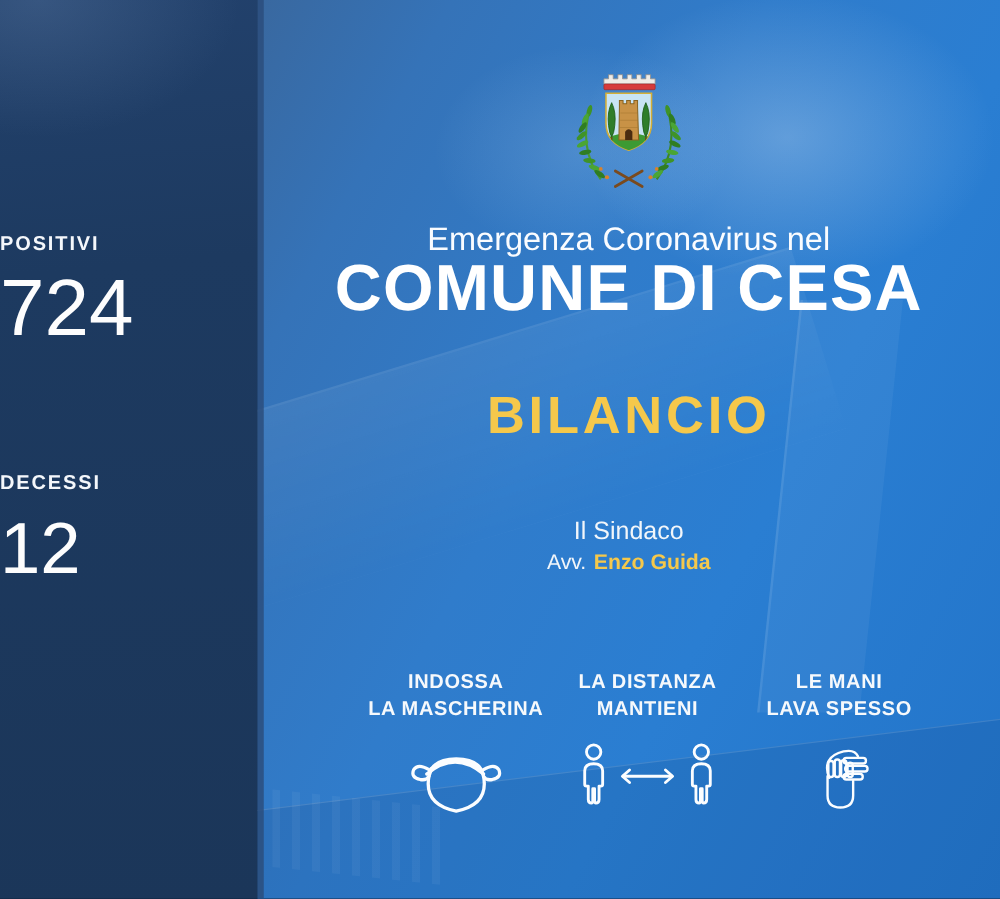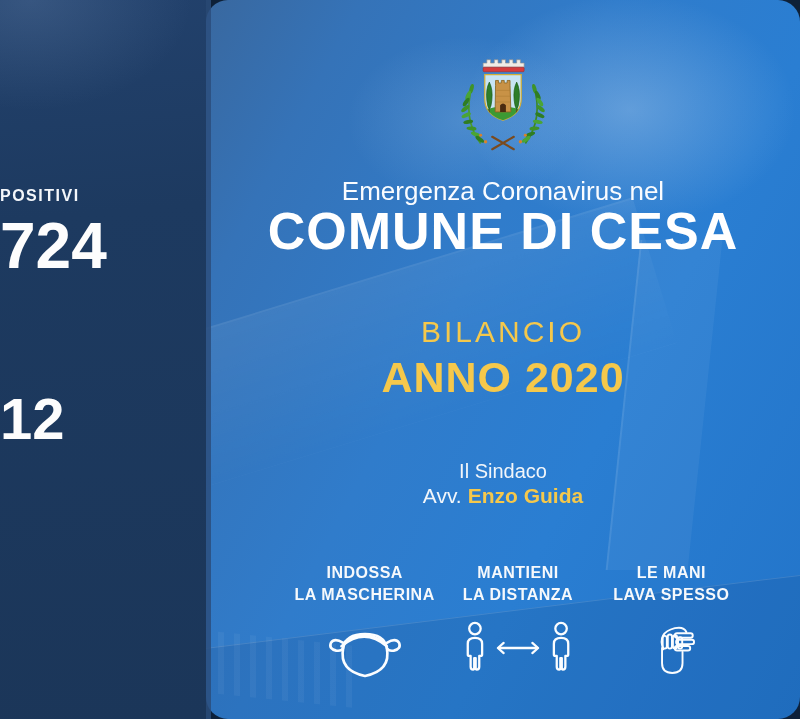--- a/index.html
+++ b/index.html
@@ -20,32 +20,31 @@
   }
   .sidebar::after{
     content:"";position:absolute;right:-5px;top:0;width:5px;height:100%;
     background:#2b4d7c;opacity:.85;
   }
   .stat-label{
     font-size:16px;font-weight:bold;letter-spacing:1.5px;color:#f4f7fb;
     line-height:20px;
   }
   .stat-value{
-    font-weight:bold;color:#fdfdfd;line-height:1.02;
+    font-weight:normal;color:#fdfdfd;line-height:1.02;
   }
   .stat-1{padding-top:186px;}
   .stat-1 .stat-value{font-size:64px;margin-top:8px;}
   .stat-2{padding-top:98px;}
   .stat-2 .stat-value{font-size:58px;margin-top:12px;}
   
   .main{
     position:absolute;left:206px;top:0;right:0;height:100%;
     background:linear-gradient(118deg,#39689f 0%,#3573b8 16%,#307ccb 42%,#2a7ed2 64%,#2274c9 100%);
     text-align:center;
-    border-radius:22px;
   }
   .bg-art{position:absolute;inset:0;z-index:0;pointer-events:none;}
   .ov{position:absolute;}
   .ov1{right:-60px;top:-50px;width:460px;height:320px;
     background:radial-gradient(closest-side,rgba(215,232,248,0.30),rgba(215,232,248,0) 72%);}
   .ov2{left:90px;top:0px;width:340px;height:240px;
     background:radial-gradient(closest-side,rgba(200,225,246,0.18),rgba(200,225,246,0) 70%);}
   .ov3{left:-60px;top:270px;width:520px;height:150px;transform:rotate(-17deg);
     background:linear-gradient(rgba(255,255,255,0.06),rgba(255,255,255,0));
     border-top:2px solid rgba(255,255,255,0.10);}
@@ -54,48 +53,49 @@
   .ov5{left:-30px;bottom:-60px;width:720px;height:170px;transform:rotate(-7deg);
     background:rgba(10,40,90,0.10);border-top:1.5px solid rgba(255,255,255,0.13);}
   .ov6{left:12px;bottom:18px;width:140px;height:62px;transform:skewY(6deg);opacity:.5;
     background:repeating-linear-gradient(90deg,rgba(255,255,255,0.09) 0 6px,transparent 6px 16px);}
   .main>.content{position:relative;z-index:1;}
   .emblem{margin:44px auto 0;width:108px;height:116px;}
   .subtitle{margin-top:16px;font-size:26px;line-height:30px;color:#fafcff;}
   .title{margin:0;margin-top:2px;font-size:52px;line-height:46px;font-weight:bold;
     letter-spacing:1px;color:#ffffff;}
   .balance{margin-top:56px;color:#f5c84b;}
-  .balance-l1{font-size:30px;line-height:44px;font-weight:400;letter-spacing:3px;}
+  .balance-l1{font-size:42px;line-height:44px;font-weight:700;letter-spacing:3px;}
   .balance-l2{font-size:43px;line-height:46px;font-weight:800;letter-spacing:1px;}
   .signature{margin-top:59px;}
   .sig-role{font-size:20px;line-height:24px;color:#f2f6fa;}
-  .sig-line{font-size:21px;line-height:26px;color:#f2f6fa;}
+  .sig-line{font-size:17px;line-height:26px;color:#f2f6fa;}
   .sig-name{color:#f5c84b;font-weight:bold;margin-left:6px;}
   
   .guidelines{
-    margin-top:53px;display:flex;justify-content:space-between;
+    margin-top:72px;display:flex;justify-content:space-between;
     padding:0 52px 0 82px;
   }
   .guide{width:160px;display:flex;flex-direction:column;align-items:center;}
   .guide-label{font-size:16px;font-weight:bold;letter-spacing:0.5px;line-height:22px;
     color:#f6f9fc;white-space:nowrap;}
   .guide-icon{height:72px;margin-top:6px;display:flex;align-items:center;justify-content:center;}
   .guide-icon svg{stroke:#fbfdff;fill:none;stroke-linecap:round;stroke-linejoin:round;}
 </style>
 </head>
 <body>
 
 <div class="poster">
 
   <aside class="sidebar">
     <div class="stat stat-1">
       <div class="stat-label">POSITIVI</div>
       <div class="stat-value">724</div>
     </div>
     <div class="stat stat-2">
+      <div class="stat-label">DECESSI</div>
       <div class="stat-value">12</div>
     </div>
   </aside>
 
   <main class="main">
 
     <div class="bg-art">
       <div class="ov ov1"></div>
       <div class="ov ov2"></div>
       <div class="ov ov3"></div>
@@ -155,21 +155,20 @@
             <path d="M81.5,79 V84" stroke="#6b4a20" stroke-width="1.5"></path>
           </g>
         </svg>
       </div>
 
       <div class="subtitle">Emergenza Coronavirus nel</div>
       <h1 class="title">COMUNE DI CESA</h1>
 
       <div class="balance">
         <div class="balance-l1">BILANCIO</div>
-        <div class="balance-l2">ANNO 2020</div>
       </div>
 
       <div class="signature">
         <div class="sig-role">Il Sindaco</div>
         <div class="sig-line">
           <span>Avv.</span><span class="sig-name">Enzo Guida</span>
         </div>
       </div>
 
       <div class="guidelines">
@@ -185,22 +184,22 @@
               <path d="M28,38 Q54,16 80,38"></path>
               <path d="M32,33 Q54,18 76,33"></path>
               <path d="M30,34 Q20,28 16,34 Q13,41 22,43 Q28,44 30,40"></path>
               <path d="M80,34 Q90,28 94,34 Q97,41 88,43 Q82,44 80,40"></path>
             </svg>
           </div>
         </div>
 
         <div class="guide">
           <div class="guide-label">
+            <div>LA DISTANZA</div>
             <div>MANTIENI</div>
-            <div>LA DISTANZA</div>
           </div>
           <div class="guide-icon">
             <svg viewBox="0 0 170 80" width="122" height="58" stroke-width="3.2">
               <g>
                 <circle cx="25" cy="13" r="8"></circle>
                 <path d="M15,34 Q15,26 25,26 Q35,26 35,34 L35,49 Q35,51 33,51 L31,51 L31,66 Q31,70 27.5,70 Q26,70 26,67 L26,54 L24,54 L24,67 Q24,70 22.5,70 Q19,70 19,66 L19,51 L17,51 Q15,51 15,49 Z"></path>
               </g>
               <path d="M58,40 L112,40"></path>
               <path d="M65,33 L57,40 L65,47"></path>
               <path d="M105,33 L113,40 L105,47"></path>

